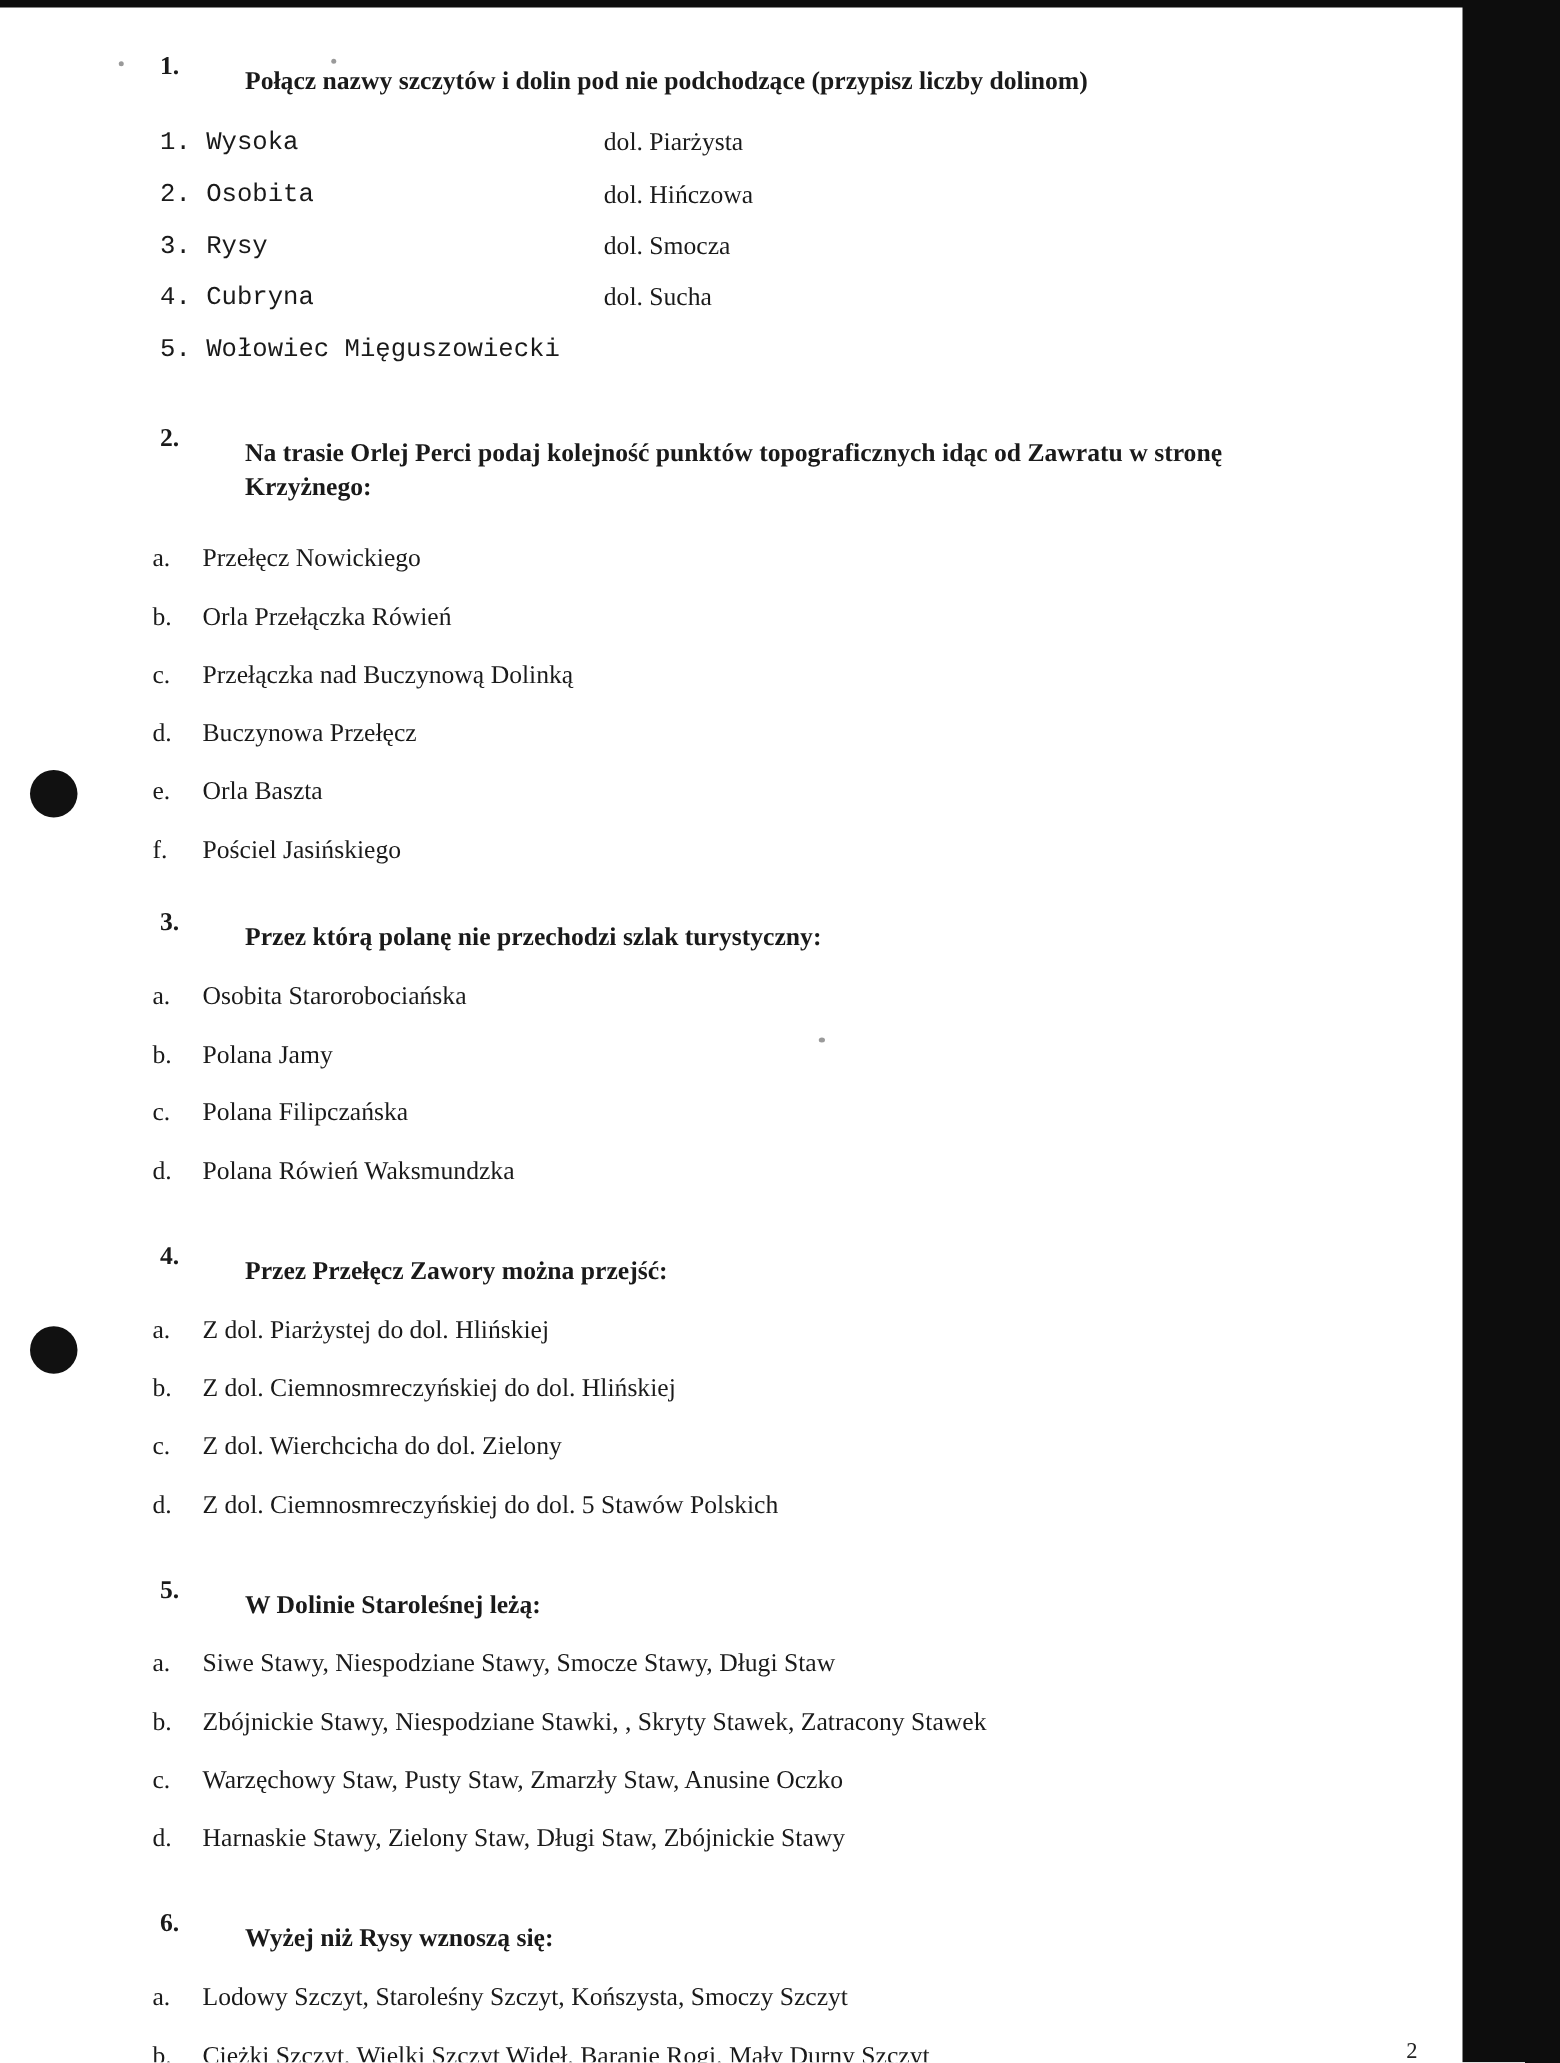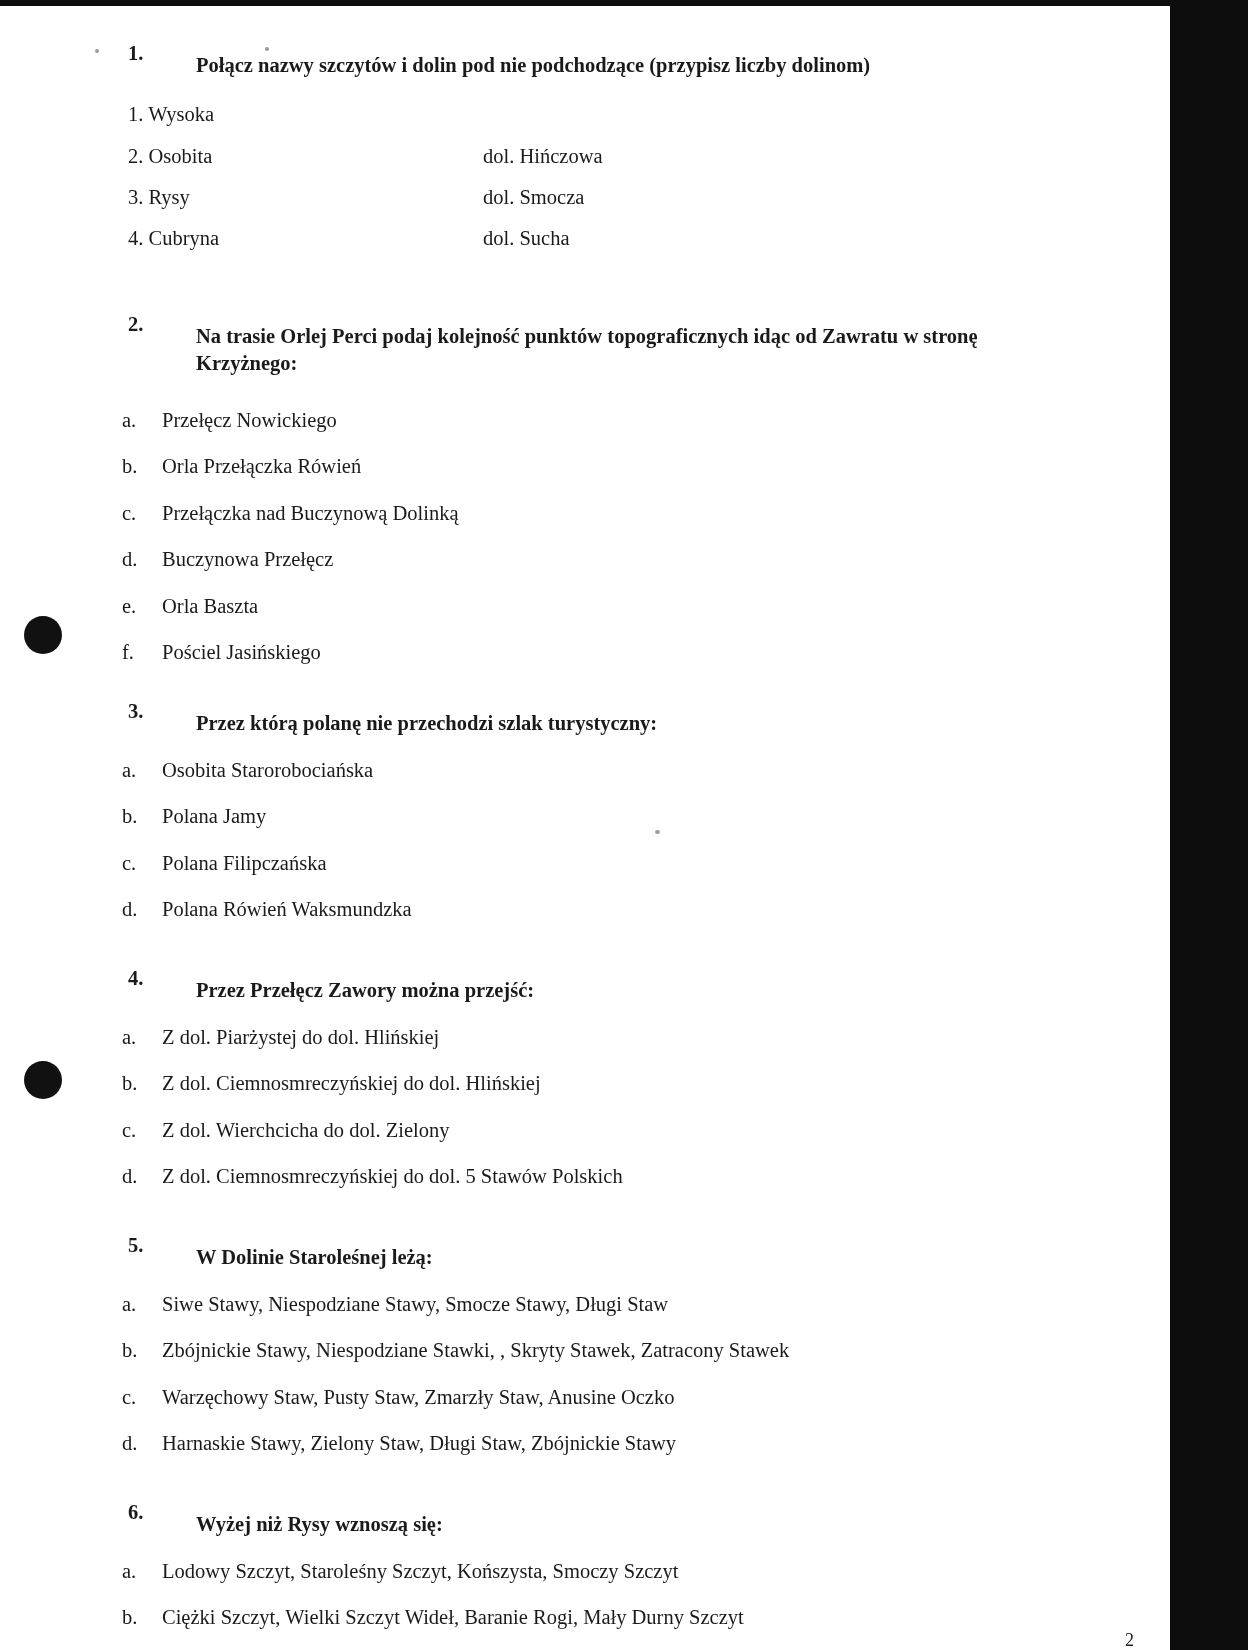--- a/index.html
+++ b/index.html
@@ -109,20 +109,21 @@
   .match-row {
     display: flex;
     font-size: 20.5px;
     line-height: 1.34;
     margin-left: 128px;
     margin-bottom: 14px;
   }
   .match-left {
     width: 355px;
     flex: 0 0 355px;
+    font-family: Liberation Mono, monospace;
   }
   .match-right {
     flex: 1 1 auto;
   }
   .spacer-lg { height: 30px; }
   .spacer-md { height: 22px; }
   .spacer-sm { height: 12px; }
   .loose .opt { margin-bottom: 19px; }
   .page-num {
     position: absolute;
@@ -151,34 +152,36 @@
 
     <div class="q-block">
       <div class="q-head">
         <span class="q-num">1.</span>
         <span class="q-title">Połącz nazwy szczytów i dolin pod nie podchodzące (przypisz liczby dolinom)</span>
       </div>
       <div class="spacer-md"></div>
       <div>
         <div class="match-row">
           <span class="match-left">1. Wysoka</span>
+          <span class="match-right">dol. Piarżysta</span>
         </div>
         <div class="match-row">
           <span class="match-left">2. Osobita</span>
           <span class="match-right">dol. Hińczowa</span>
         </div>
         <div class="match-row">
           <span class="match-left">3. Rysy</span>
           <span class="match-right">dol. Smocza</span>
         </div>
         <div class="match-row">
           <span class="match-left">4. Cubryna</span>
           <span class="match-right">dol. Sucha</span>
         </div>
         <div class="match-row">
+          <span class="match-left">5. Wołowiec Mięguszowiecki</span>
         </div>
       </div>
     </div>
 
     <div class="spacer-lg"></div>
 
     <div class="q-block loose">
       <div class="q-head">
         <span class="q-num">2.</span>
         <span class="q-title">Na trasie Orlej Perci podaj kolejność punktów topograficznych idąc od Zawratu w stronę Krzyżnego:</span>

